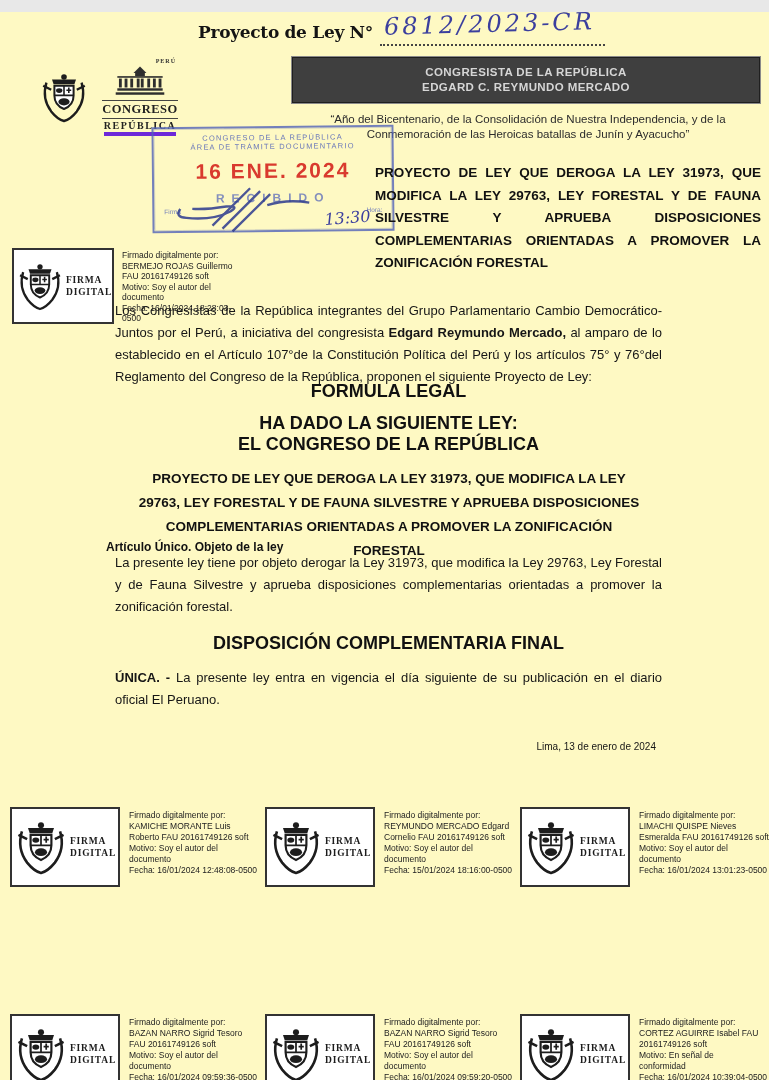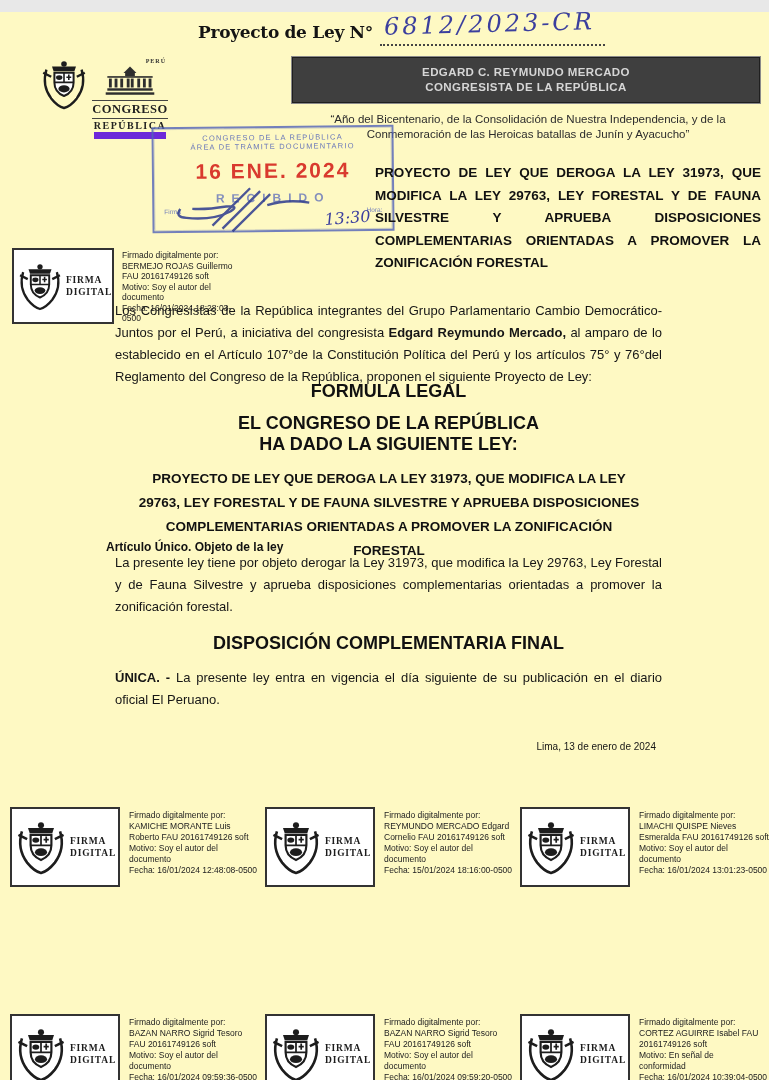--- a/index.html
+++ b/index.html
@@ -11,25 +11,25 @@
   
   .docnum-row{position:absolute;left:198px;top:10px;white-space:nowrap;}
   .docnum-label{font-family:"DejaVu Serif",serif;font-weight:700;font-size:17px;color:#141414;letter-spacing:-0.3px;}
   .dotline{display:inline-block;border-bottom:2px dotted #444;min-width:60px;height:20px;vertical-align:baseline;margin-left:2px;position:relative;}
   .handwritten-num{
     position:absolute;left:4px;top:-14px;
     font-family:"DejaVu Serif",serif;font-style:italic;font-size:24px;
     color:#3b3f9e;letter-spacing:3px;white-space:nowrap;transform:rotate(-1.5deg);
   }
   
-  .congress-logo{position:absolute;left:40px;top:46px;display:flex;gap:2px;align-items:flex-start;}
+  .congress-logo{position:absolute;left:40px;top:46px;display:flex;gap:12px;align-items:center;}
   .logo-right{display:flex;flex-direction:column;align-items:center;width:80px;}
   .peru-tag{font-family:"Liberation Serif",serif;font-size:6px;font-weight:700;letter-spacing:1px;color:#333;align-self:flex-end;margin-right:4px;}
   .logo-congreso{font-family:"Liberation Serif",serif;font-weight:700;font-size:12.5px;letter-spacing:.5px;color:#222;border-top:1px solid #444;border-bottom:1px solid #444;padding:1px 0;margin-top:2px;}
-  .logo-republica{font-family:"Liberation Serif",serif;font-weight:700;font-size:10px;letter-spacing:1.5px;color:#222;border-bottom:7px solid #6d28d9;padding-bottom:1px;margin-top:1px;}
+  .logo-republica{font-family:"Liberation Serif",serif;font-weight:700;font-size:10px;letter-spacing:1.5px;color:#222;border-bottom:4px solid #6d28d9;padding-bottom:1px;margin-top:1px;}
   
   .header-bar{
     position:absolute;left:292px;top:45px;width:466px;height:44px;
     background:#3f3f3f;border:1px solid #1f1f1f;box-shadow:0 0 0 1px #8a8a8a;
     display:flex;flex-direction:column;justify-content:center;text-align:center;
   }
   .header-bar div{color:#d6d6d6;font-weight:700;font-size:11.5px;letter-spacing:.4px;line-height:15px;}
   
   .motto{position:absolute;left:296px;top:100px;width:464px;text-align:center;font-size:11.5px;line-height:15px;color:#2c2c2c;}
   
@@ -120,22 +120,22 @@
       <span class="peru-tag">PERÚ</span>
       <svg width="66" height="34">
           <use href="#palacio"></use>
         </svg>
       <div class="logo-congreso">CONGRESO</div>
       <div class="logo-republica">REPÚBLICA</div>
     </div>
   </div>
 
   <div class="header-bar">
+    <div>CONGRESISTA DE LA REPÚBLICA</div>
     <div>EDGARD C. REYMUNDO MERCADO</div>
-    <div>CONGRESISTA DE LA REPÚBLICA</div>
   </div>
 
   <div class="motto">“Año del Bicentenario, de la Consolidación de Nuestra Independencia, y de la Conmemoración de las Heroicas batallas de Junín y Ayacucho”</div>
 
   <div class="rstamp">
     <div class="l1">CONGRESO DE LA REPÚBLICA</div>
     <div class="l2">ÁREA DE TRÁMITE DOCUMENTARIO</div>
     <div class="rstamp-date">16 ENE. 2024</div>
     <div class="rstamp-recibido">RECIBIDO</div>
     <div class="rstamp-bottom">
@@ -171,22 +171,22 @@
       <div>documento</div>
       <div>Fecha: 16/01/2024 18:28:03-0500</div>
     </div>
 
   <div class="para" style="top:288px;">
     <span>Los Congresistas de la República integrantes del Grupo Parlamentario Cambio Democrático-Juntos por el Perú, a iniciativa del congresista </span><b class="inline">Edgard Reymundo Mercado,</b><span> al amparo de lo establecido en el Artículo 107°de la Constitución Política del Perú y los artículos 75° y 76°del Reglamento del Congreso de la República, proponen el siguiente Proyecto de Ley:</span>
   </div>
 
   <div class="center-h" style="top:369px;">FORMULA LEGAL</div>
   <div class="center-h" style="top:401px;line-height:21px;">
+    <div>HA DADO LA SIGUIENTE LEY:</div>
     <div>EL CONGRESO DE LA REPÚBLICA</div>
-    <div>HA DADO LA SIGUIENTE LEY:</div>
   </div>
 
   <div class="law-title" style="top:455px;">PROYECTO DE LEY QUE DEROGA LA LEY 31973, QUE MODIFICA LA LEY 29763, LEY FORESTAL Y DE FAUNA SILVESTRE Y APRUEBA DISPOSICIONES COMPLEMENTARIAS ORIENTADAS A PROMOVER LA ZONIFICACIÓN FORESTAL</div>
 
   <div class="left-h" style="top:528px;">Artículo Único. Objeto de la ley</div>
   <div class="para" style="top:540px;">La presente ley tiene por objeto derogar la Ley 31973, que modifica la Ley 29763, Ley Forestal y de Fauna Silvestre y aprueba disposiciones complementarias orientadas a promover la zonificación forestal.</div>
 
   <div class="center-h" style="top:621px;">DISPOSICIÓN COMPLEMENTARIA FINAL</div>
   <div class="para" style="top:655px;">
     <b class="inline">ÚNICA. -</b><span> La presente ley entra en vigencia el día siguiente de su publicación en el diario oficial El Peruano.</span>

